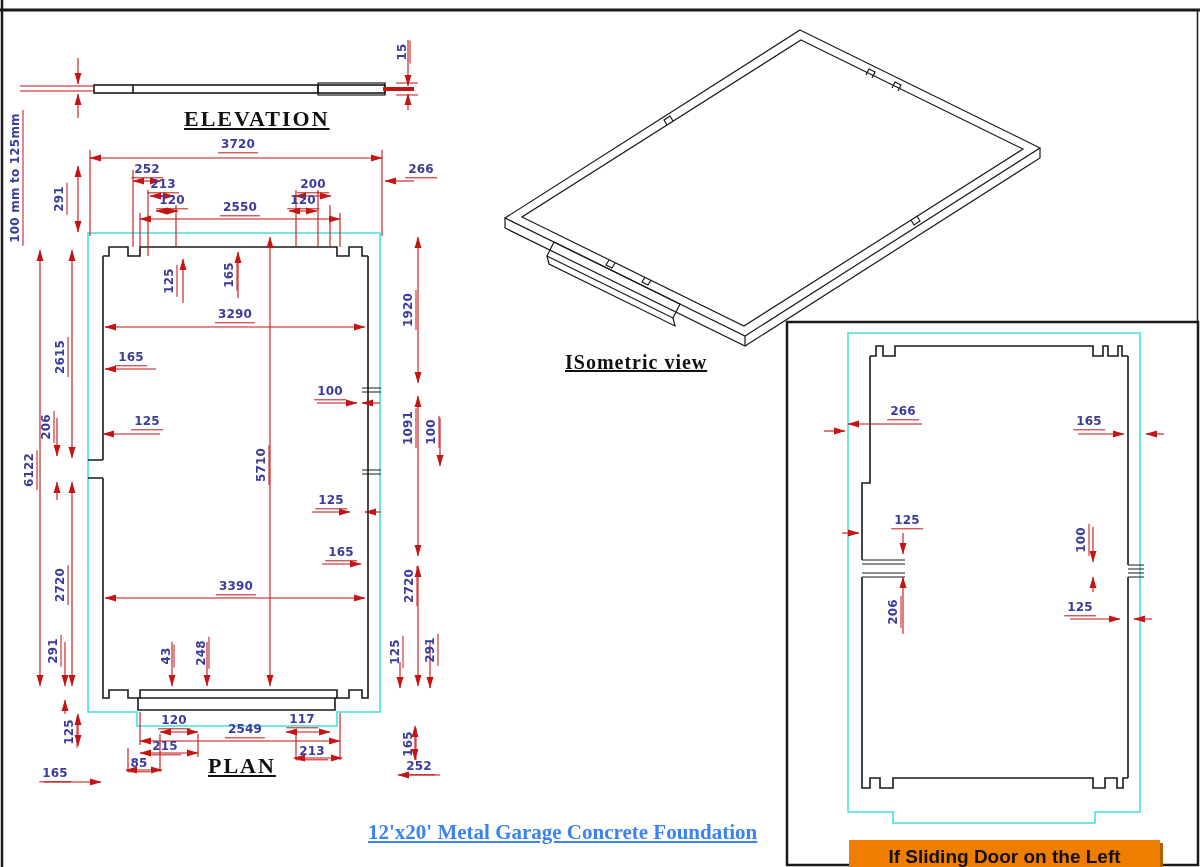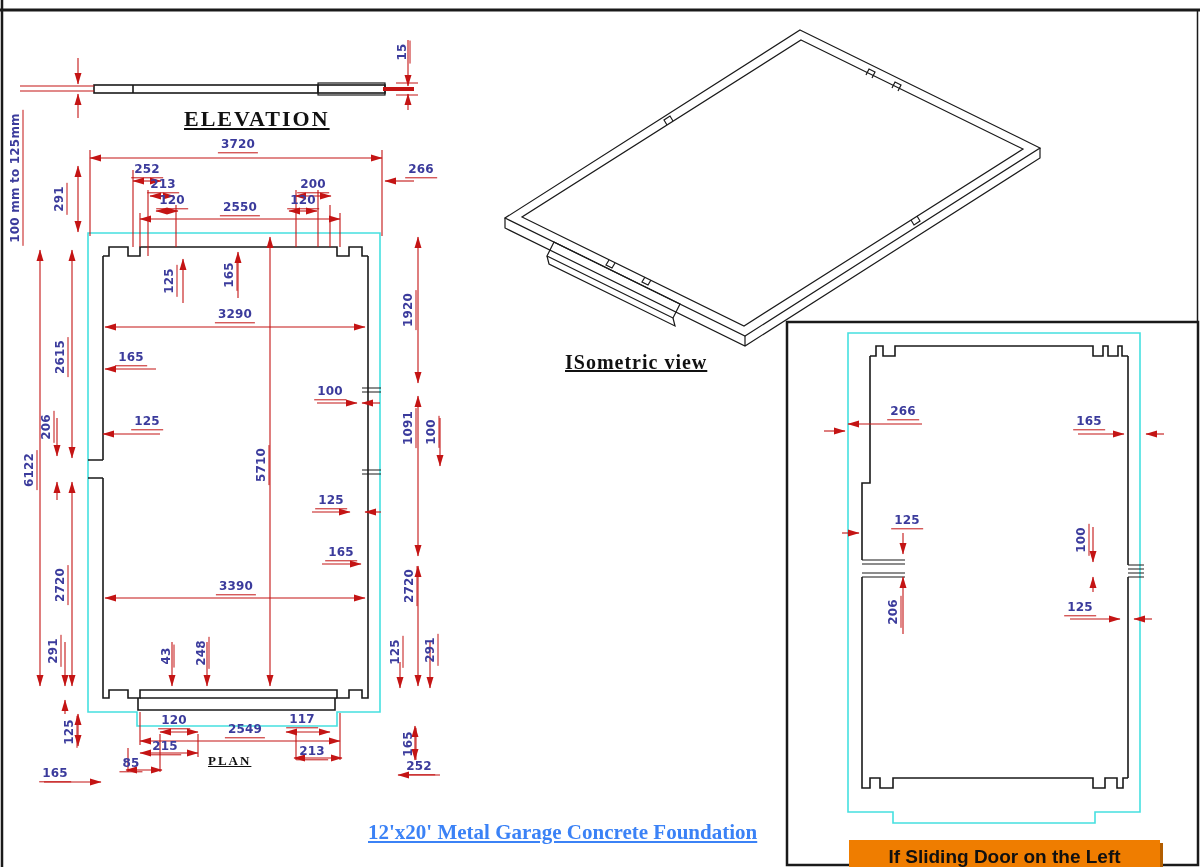--- a/index.html
+++ b/index.html
@@ -8,21 +8,21 @@
   svg.linework{position:absolute;left:0;top:0;width:1200px;height:867px;}
   
   .dim{position:absolute;color:#3b3b9c;font-size:12px;font-weight:700;line-height:1;
        white-space:nowrap;letter-spacing:.2px;padding:0 3px 2px;
        border-bottom:1.4px solid #c41414;transform:translate(-50%,-58%);}
   .dim.rot{transform:translate(-50%,-50%) rotate(-90deg);}
   
   .viewlabel{position:absolute;font-family:"Liberation Serif","DejaVu Serif",serif;
        font-weight:700;color:#111;text-decoration:underline;white-space:nowrap;}
   .lbl-elevation{left:184px;top:106px;font-size:22px;letter-spacing:2px;}
-  .lbl-plan{left:208px;top:753px;font-size:13px;letter-spacing:2px;}
+  .lbl-plan{left:208px;top:753px;font-size:22px;letter-spacing:2px;}
   .lbl-iso{left:565px;top:351px;font-size:20px;letter-spacing:1px;}
   .footer-title{position:absolute;left:368px;top:820px;font-family:"Liberation Serif","DejaVu Serif",serif;
        font-size:21px;color:#3b82f6;text-decoration:underline;white-space:nowrap;font-weight:700;}
   
   .title-box{position:absolute;left:427px;top:22px;width:280px;height:81px;background:#050505;
        color:#fff;display:flex;flex-direction:column;justify-content:center;align-items:center;
        font-family:"Liberation Sans","DejaVu Sans",sans-serif;font-weight:700;font-size:19px;line-height:1.35;
        border-radius:5px;box-shadow:4px 4px 0 #8f8f8f;text-align:center;}
   
   .banner{position:absolute;display:flex;justify-content:center;align-items:center;
@@ -211,21 +211,21 @@
       <span class="dim rot" style="left: 54px; top: 651px;">291</span>
       <span class="dim rot" style="left: 167px; top: 656px;">43</span>
       <span class="dim rot" style="left: 202px; top: 653px;">248</span>
       <span class="dim rot" style="left: 396px; top: 652px;">125</span>
       <span class="dim rot" style="left: 431px; top: 650px;">291</span>
       <span class="dim" style="left: 174px; top: 723px;">120</span>
       <span class="dim" style="left: 245px; top: 732px;">2549</span>
       <span class="dim" style="left: 302px; top: 722px;">117</span>
       <span class="dim" style="left: 165px; top: 749px;">215</span>
       <span class="dim" style="left: 312px; top: 754px;">213</span>
-      <span class="dim" style="left: 131px; top: 766px;">85</span>
+      <span class="dim" style="left: 139px; top: 766px;">85</span>
       <span class="dim rot" style="left: 70px; top: 732px;">125</span>
       <span class="dim" style="left: 55px; top: 776px;">165</span>
       <span class="dim rot" style="left: 409px; top: 744px;">165</span>
       <span class="dim" style="left: 419px; top: 769px;">252</span>
       <span class="dim" style="left: 903px; top: 414px;">266</span>
       <span class="dim" style="left: 1089px; top: 424px;">165</span>
       <span class="dim" style="left: 907px; top: 523px;">125</span>
       <span class="dim rot" style="left: 1082px; top: 540px;">100</span>
       <span class="dim rot" style="left: 894px; top: 612px;">206</span>
       <span class="dim" style="left: 1080px; top: 610px;">125</span>

